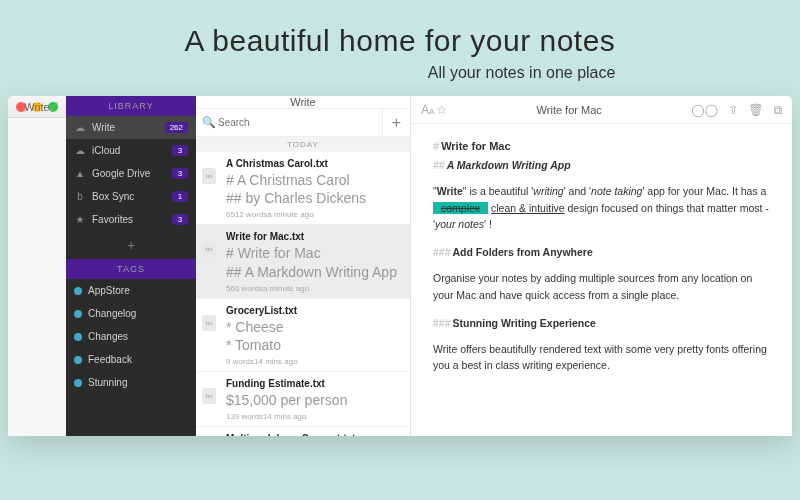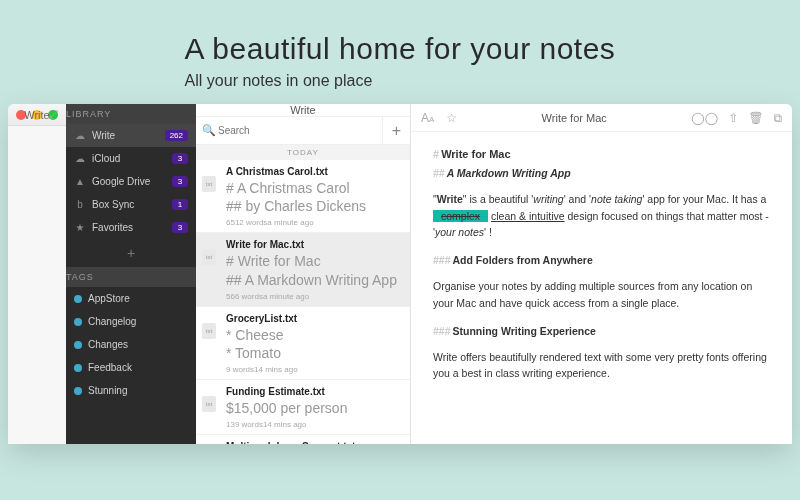--- a/index.html
+++ b/index.html
@@ -1,31 +1,31 @@
 <!DOCTYPE html>
 <html><head>
 <meta charset="utf-8">
 <style>
 *{box-sizing:border-box;margin:0;padding:0;font-family:-apple-system,BlinkMacSystemFont,"Helvetica Neue",Arial,sans-serif}
 body{background:#c8e6e0;width:800px;height:500px;overflow:hidden;display:flex;flex-direction:column;align-items:center}
-.hero{text-align:left;padding:32px 0 14px}
+.hero{text-align:right;padding:24px 0 14px}
 .hero h1{font-size:30px;font-weight:400;color:#2a2a2a;letter-spacing:.5px}
 .hero h2{font-size:16px;font-weight:400;color:#333;margin-top:6px}
 .window{width:784px;height:340px;margin-top:0;background:#f7f7f7;border-radius:6px 6px 0 0;box-shadow:0 10px 30px rgba(0,0,0,.15);overflow:hidden;display:flex;flex-direction:row}
 .titlebar{height:22px;background:linear-gradient(#f6f6f6,#ececec);border-bottom:1px solid #dcdcdc;display:flex;align-items:center;padding:0 8px;position:relative}
 .traffic{display:flex;gap:6px}
 .dot{width:10px;height:10px;border-radius:50%}
 .dot.r{background:#ff5f57}
 .dot.y{background:#ffbd2e}
 .dot.g{background:#28c940}
 .titlebar .wtitle{position:absolute;left:0;right:0;text-align:center;font-size:11px;color:#666}
 .fs{position:absolute;right:8px;color:#aaa;font-size:11px}
 .cols{flex:1;display:flex;overflow:hidden}
 .sidebar{width:130px;background:#2b2b2b;color:#bbb;font-size:10px;display:flex;flex-direction:column}
-.shdr{background:#404040;color:#9a9a9a;padding:5px 0;font-size:9px;letter-spacing:1px}
+.shdr{background:#4c1d95;color:#9a9a9a;text-align:center;padding:5px 0;font-size:9px;letter-spacing:1px}
 .sitem{display:flex;align-items:center;padding:6px 8px;gap:6px;cursor:pointer}
 .sitem.active{background:#454545}
 .sitem .icn{width:12px;text-align:center;color:#8a8a8a}
 .sitem .lbl{flex:1;color:#d0d0d0}
 .badge{background:#4c1d95;color:#fff;border-radius:3px;font-size:8px;padding:1px 5px;min-width:16px;text-align:center}
 .addrow{text-align:center;padding:6px 0;color:#777;font-size:14px}
 .tagdot{width:8px;height:8px;border-radius:4px;background:#3fa9c9;flex-shrink:0}
 .notelist{width:215px;background:#fff;border-right:1px solid #e3e3e3;display:flex;flex-direction:column}
 .nlhead{display:flex;align-items:center;border-bottom:1px solid #eee;height:28px}
 .nltitle{flex:1;text-align:center;font-size:11px;color:#555}
@@ -34,21 +34,21 @@
 .nlsearch .sicon{position:absolute;margin-left:6px;color:#aaa;font-size:11px}
 .nlsearch .plus{width:28px;text-align:center;color:#888;font-size:16px;border-left:1px solid #eee;height:100%;line-height:28px}
 .today{background:#f3f3f3;text-align:center;font-size:8px;color:#999;padding:3px 0;letter-spacing:1px}
 .note{padding:6px 8px 5px 8px;border-bottom:1px solid #f0f0f0;position:relative;cursor:pointer}
 .note.sel{background:#ececec}
 .note .ttl{font-size:10px;font-weight:600;color:#222;margin-left:22px;margin-bottom:2px}
 .note .prev{font-size:14px;color:#999;margin-left:22px;line-height:1.3}
 .note .meta{display:flex;justify-content:flex-start;font-size:8px;color:#aaa;margin:3px 0 0 22px}
 .ficon{position:absolute;left:6px;top:16px;width:14px;height:16px;background:#e8e8e8;border-radius:2px;display:flex;align-items:center;justify-content:center;font-size:6px;color:#999}
 .editor{flex:1;background:#fff;display:flex;flex-direction:column}
-.etool{height:28px;border-bottom:1px solid #eee;display:flex;align-items:center;padding:0 10px;gap:12px;color:#aaa;font-size:12px}
+.etool{height:28px;border-bottom:1px solid #eee;display:flex;align-items:center;padding:0 10px;gap:2px;color:#aaa;font-size:12px}
 .etool .ettl{flex:1;text-align:center;font-size:11px;color:#555}
 .etool .r{display:flex;gap:10px}
 .econtent{padding:14px 22px;font-size:10.5px;color:#333;line-height:1.55;overflow:hidden}
 .econtent .h1{font-weight:700;font-size:11px;margin-bottom:2px}
 .econtent .hash{color:#ccc;font-weight:700;margin-right:2px}
 .econtent .h2{font-weight:700;font-style:italic;font-size:10.5px}
 .econtent p{margin:10px 0}
 .econtent .ul{text-decoration:underline}
 .econtent .hi{background:#14b8a6;padding:0 8px}
 .econtent .h3{font-weight:700;margin-top:12px}

